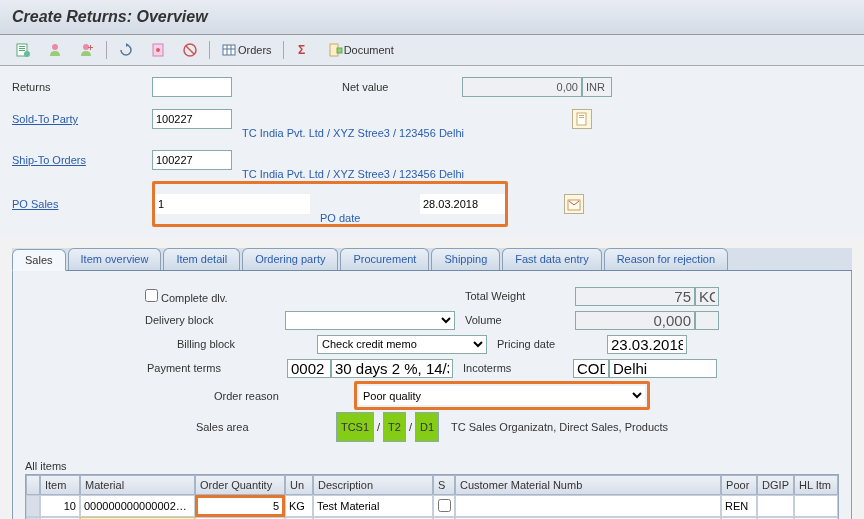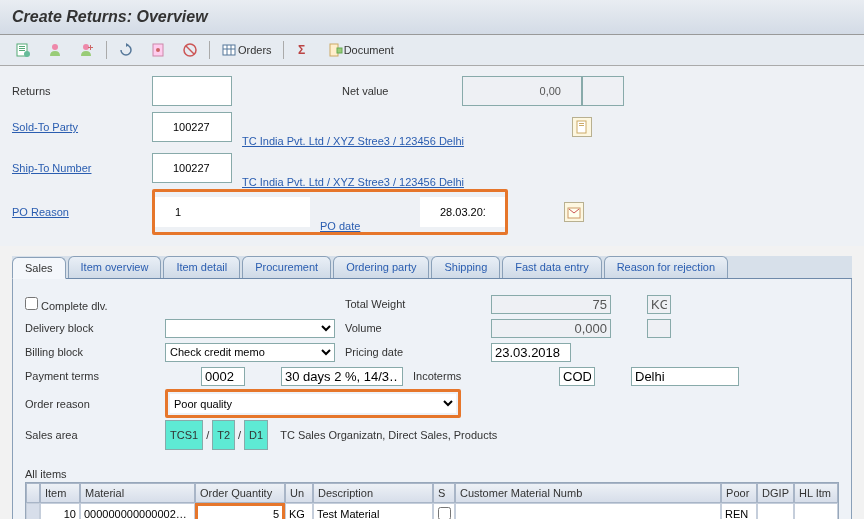--- a/index.html
+++ b/index.html
@@ -12,40 +12,40 @@
   
   .toolbar { background: #e6ebf1; border-bottom: 1px solid #aaa; padding: 4px 10px; display: flex; gap: 6px; align-items: center; }
   .tool-btn { display: inline-flex; align-items: center; gap: 1px; padding: 2px 4px; border: 1px solid transparent; cursor: pointer; font-size: 11px; }
   .icon { display: inline-block; width: 16px; height: 16px; }
   
   
   .content { padding: 10px 12px; background: #eef1f5; }
   .form-row { display: flex; align-items: center; min-height: 22px; margin-bottom: 1px; }
   .form-label { width: 140px; text-decoration: underline; color: #2a5db0; cursor: pointer; }
   .form-label.plain { text-decoration: none; color: #333; cursor: default; }
-  .form-input { height: 30px; border: 1px solid #8aa; background: #fff; padding: 1px 20px; font-size: 11px; font-family: inherit; }
+  .form-input { height: 20px; border: 1px solid #8aa; background: #fff; padding: 1px 3px; font-size: 11px; font-family: inherit; }
   .form-input.ro { background: #eef0f4; color: #555; text-align: right; }
-  .link-text { color: #2a5db0; text-decoration: underline; cursor: pointer; margin-top: 28px; }
+  .link-text { color: #2a5db0; cursor: pointer; margin-top: 28px; }
   .hl-orange { border: 3px solid #e6762b; border-radius: 2px; display: inline-flex; align-items: center; gap:10px; padding: 0; }
   .icon-btn { width: 20px; height: 20px; border: 1px solid #b8b090; background: #fdf7e0; display: inline-flex; align-items: center; justify-content: center; cursor: pointer; }
   
   
   .tabs-wrap { margin: 10px 12px 0; }
   .tab-strip { display: flex; gap: 0; border-bottom: 1px solid #6f8aaa; background: #d7e0ea; }
   .tab { padding: 4px 12px; background: linear-gradient(#e9eff6,#cfdae7); border: 1px solid #8aa0b8; border-bottom: none; border-top-left-radius: 6px; border-top-right-radius: 6px; margin-right: 2px; cursor: pointer; color: #2a5db0; }
   .tab.active { background: #f4f7fb; color: #333; border-bottom: 1px solid #f4f7fb; position: relative; top: 1px; }
   
   
   .tab-content { background: #eef2f7; border: 1px solid #8aa0b8; border-top: none; padding: 14px 12px 8px; }
-  .tc-row { display: flex; align-items: center; min-height: 22px; margin-bottom: 2px; }
+  .tc-row { display: flex; align-items: center; min-height: 22px; margin-bottom: 2px; justify-content: center; }
   .tc-label { width: 140px; }
   .select { height: 19px; border: 1px solid #8aa; background: #fff; font-size: 11px; width: 170px; }
-  .text-input { height: 19px; border: 1px solid #8aa; background: #fff; font-size: 13px; padding: 1px 3px; margin-left: 36px; }
+  .text-input { height: 19px; border: 1px solid #8aa; background: #fff; font-size: 15px; padding: 1px 3px; }
   .small-box { width: 44px; }
-  .sa-box { height: 29px; border: 1px solid #8aa; background: #5eead4; padding: 14px 4px; display: inline-flex; align-items: center;}
+  .sa-box { height: 29px; border: 1px solid #8aa; background: #84cc16; padding: 14px 4px; display: inline-flex; align-items: center;}
   
   
   .items-header { margin-top: 18px; margin-bottom: 2px; }
   .items-table { border: 1px solid #97a7ba; background: #fff; width: 100%; }
   .items-table th { background: linear-gradient(#edf1f6,#d7deea); border: 1px solid #a8b5c7; font-weight: normal; text-align: left; padding: 3px 4px; font-size: 11px; white-space: nowrap; }
   .items-table td { border: 1px solid #c5cedb; padding: 0; font-size: 11px; height: 20px; margin-left: 32px; }
   .cell-input { width: 100%; height: 100%; border: none; background: transparent; padding: 2px 3px; font-size: 11px; font-family: inherit; }
   .cell-hl { border: 3px solid #e6762b !important; }
   .cell-yellow { background: #fff9b8; border: 1px solid #d4c97a !important; }
   .checkbox-cell { text-align: center; }
@@ -145,49 +145,49 @@
     <span class="icon-btn">
       <svg class="icon" viewBox="0 0 16 16">
           <rect x="3" y="2" width="9" height="12" fill="#fff" stroke="#ca6"></rect>
           <rect x="5" y="4" width="5" height="1" fill="#ca6"></rect>
           <rect x="5" y="6" width="5" height="1" fill="#ca6"></rect>
         </svg>
     </span>
     <span style="width:260px"></span>
   </div>
   <div class="form-row">
-    <span class="form-label">Ship-To Number</span>
+    <span class="form-label">Ship-To Orders</span>
     <input class="form-input" style="width: 80px;" value="100227">
     <span style="width:10px"></span>
     <span class="link-text">TC India Pvt. Ltd / XYZ Stree3 / 123456 Delhi</span>
   </div>
   <div class="form-row">
-    <span class="form-label">PO Reason</span>
+    <span class="form-label">PO Sales</span>
     <span class="hl-orange">
       <input class="form-input" style="width: 155px; border: none;" value="1">
       <span class="link-text" style="width:90px;display:inline-block">PO date</span>
       <input class="form-input" style="width: 85px; border: none;" value="28.03.2018">
     </span>
     <span style="width:56px"></span>
     <span class="icon-btn">
       <svg class="icon" viewBox="0 0 16 16">
           <rect x="2" y="4" width="12" height="10" fill="#ffe" stroke="#c96"></rect>
           <path d="M3 5 L8 9 L13 5" fill="none" stroke="#c55"></path>
         </svg>
     </span>
   </div>
 </div>
 
 <div class="tabs-wrap">
   <div class="tab-strip">
     <div class="tab active">Sales</div>
     <div class="tab">Item overview</div>
     <div class="tab">Item detail</div>
+    <div class="tab">Ordering party</div>
     <div class="tab">Procurement</div>
-    <div class="tab">Ordering party</div>
     <div class="tab">Shipping</div>
     <div class="tab">Fast data entry</div>
     <div class="tab">Reason for rejection</div>
   </div>
 
   <div class="tab-content">
     <div class="tc-row">
       <span class="tc-label">
         <input type="checkbox" style="">
         <span>Complete dlv.</span>

